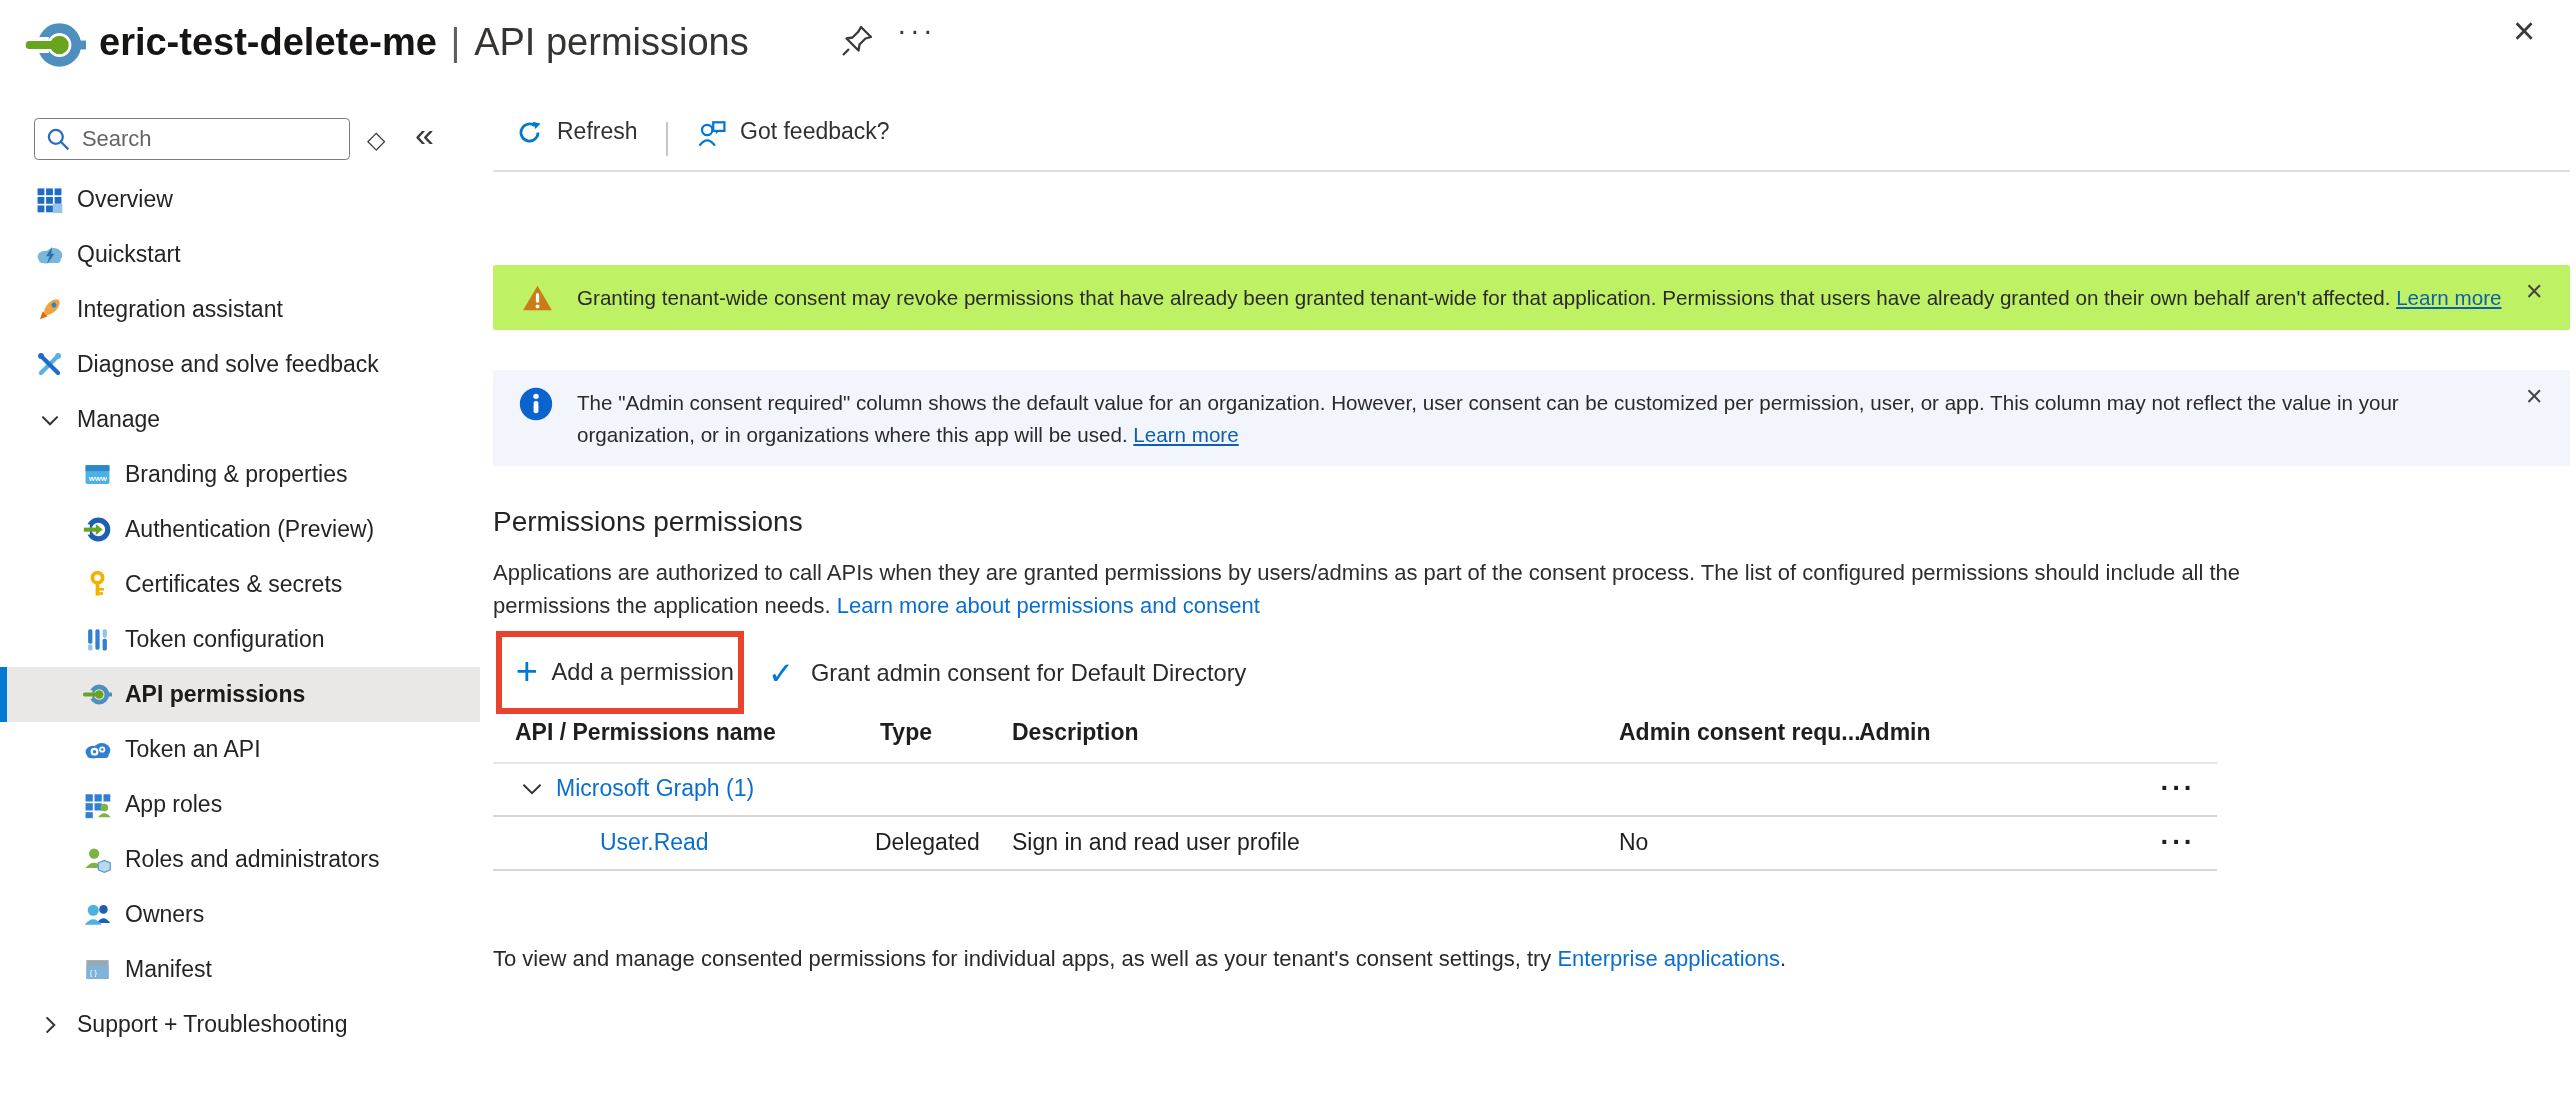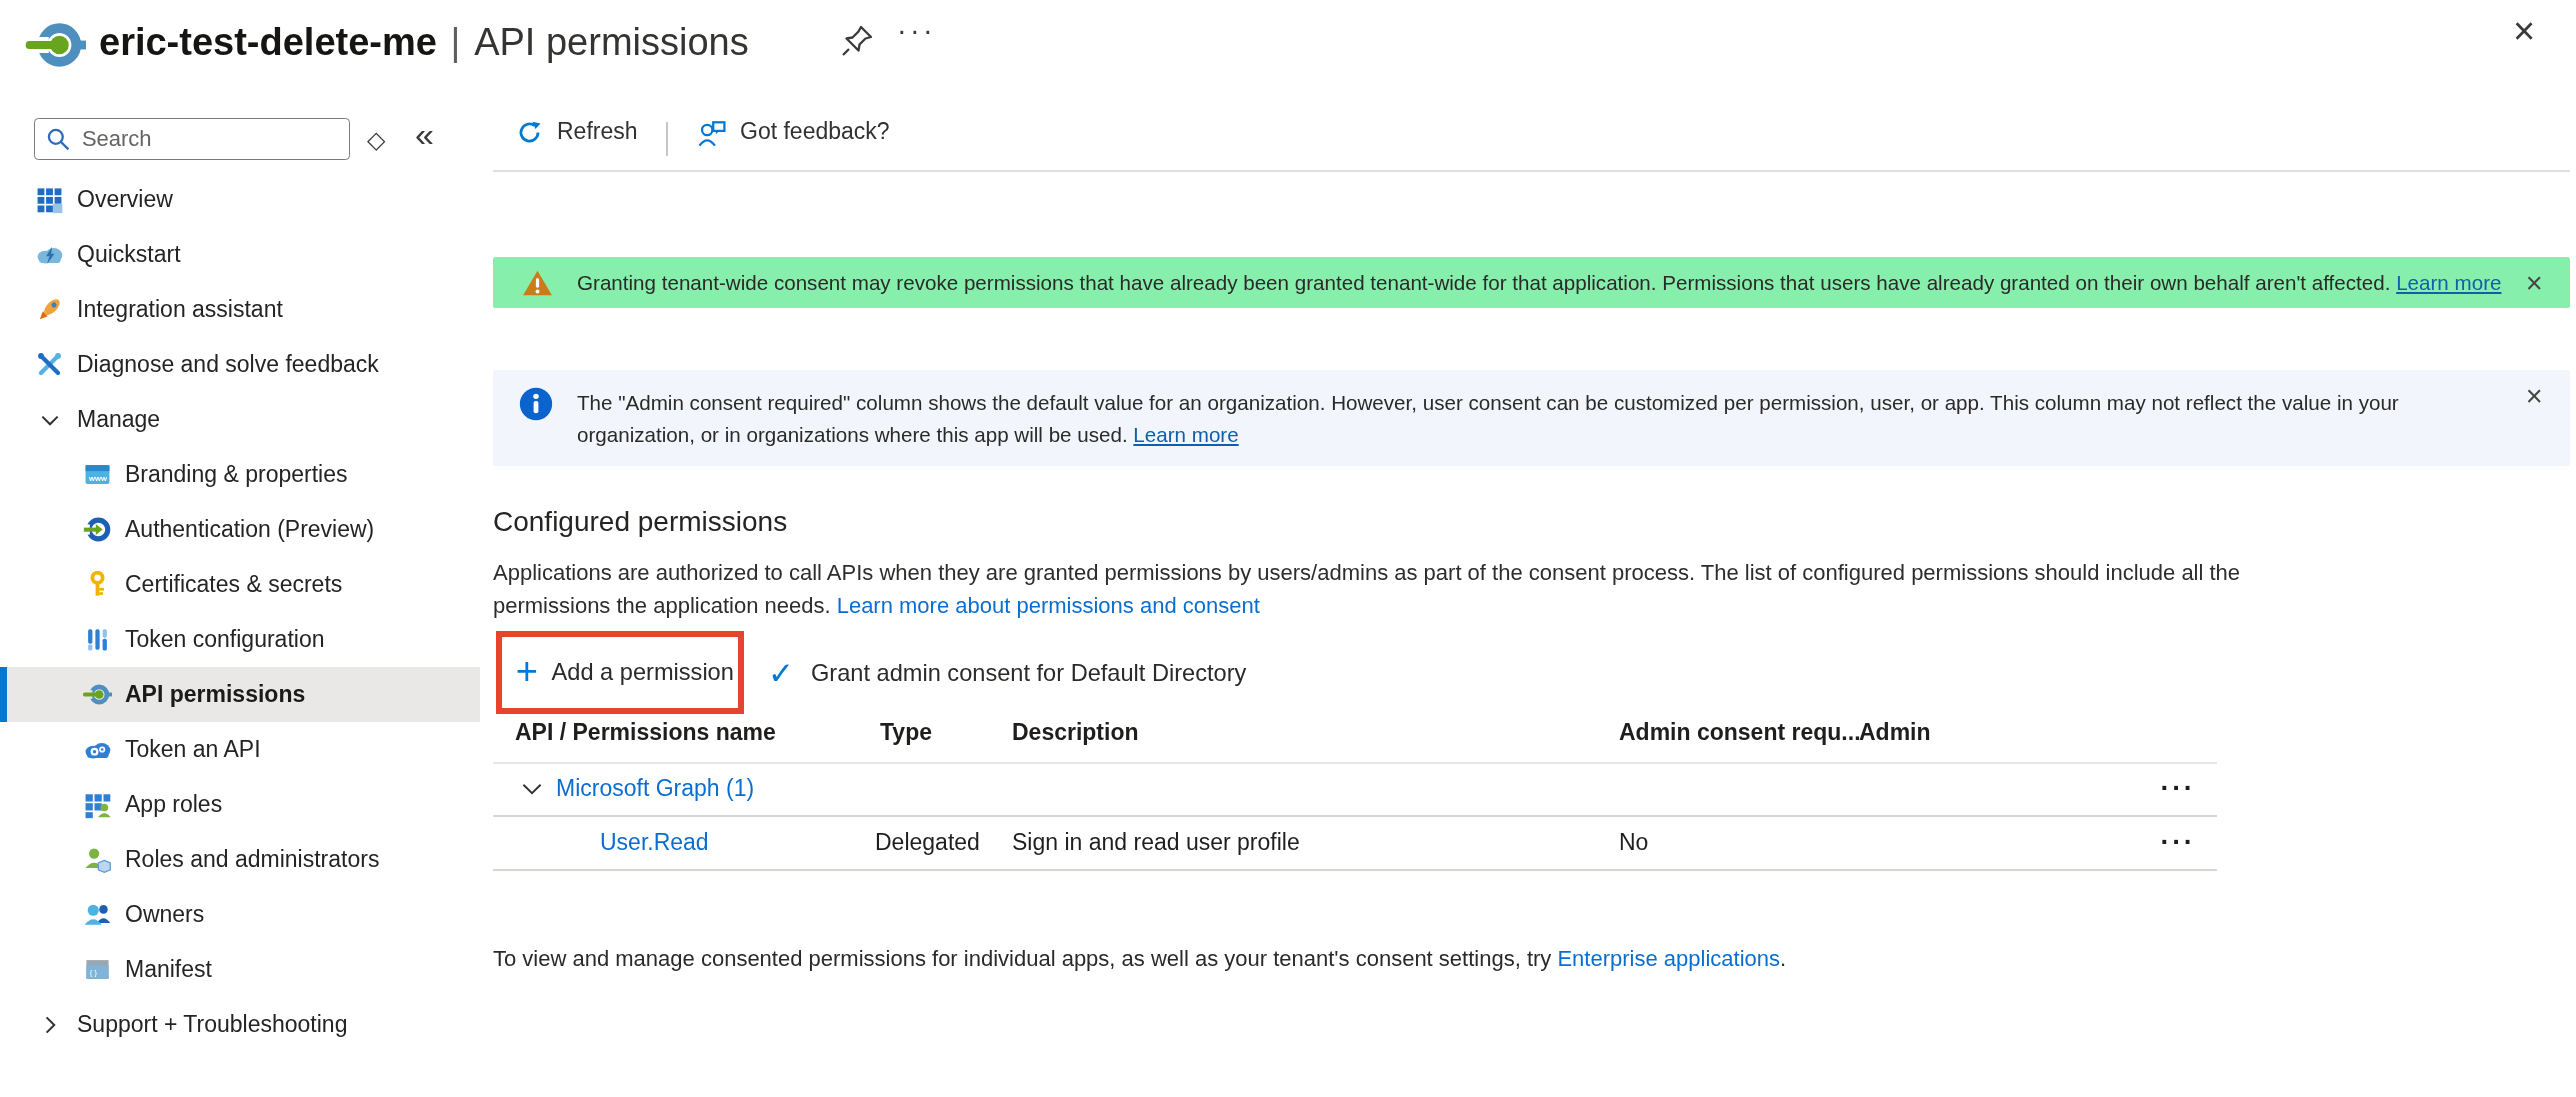--- a/index.html
+++ b/index.html
@@ -43,21 +43,21 @@
   
   .toolbar-btn{display:flex;gap:13px;font-size:23px;color:#323130;height:39px;}
   .tb-refresh{left:515px;top:118px;}
   .tb-sep{left:666px;top:122px;width:1.7px;height:34px;background:#c8c6c4;}
   .tb-feedback{left:696px;top:118px;}
   .toolbar-divider{left:493px;top:170px;width:2077px;height:1.7px;background:#e1dfdd;}
 
   
   .banner{left:493px;width:2077px;border-radius:2.6px;box-sizing:border-box;}
   .banner .bn-close{position:absolute;right:27.4px;top:12px;font-size:29px;font-weight:300;color:#484644;line-height:1;}
-  .banner-warning{top:257px;height:51px;background:#86efac;}
+  .banner-warning{top:265px;height:65px;background:#bef264;}
   .banner-warning .bn-row{display:flex;align-items:center;gap:24px;height:100%;padding-left:29px;}
   .banner-warning .bn-text{font-size:20.6px;color:#2b2a29;white-space:nowrap;}
   .banner-info{top:370px;height:96px;background:#f2f5fb;}
   .banner-info .bn-row{display:flex;gap:24px;padding:17px 103px 0 26px;}
   .banner-info .bn-text{font-size:20.6px;line-height:32px;color:#2b2a29;max-width:1921px;}
   .bn-link{color:#0f5fae;text-decoration:underline;cursor:pointer;}
 
   
   .section-title{left:493px;top:506px;font-size:28px;font-weight:400;color:#252423;}
   .section-desc{left:493px;top:556px;width:1827px;font-size:22px;line-height:33px;color:#2e2d2c;}
@@ -357,21 +357,21 @@
         <circle cx="20" cy="20" r="19" fill="#0b63ce"></circle>
         <circle cx="20" cy="11" r="3.2" fill="#ffffff"></circle>
         <rect x="17.2" y="16.5" width="5.6" height="14.5" rx="2.4" fill="#ffffff"></rect>
       </svg>
     </span>
     <span class="bn-text"><span>The "Admin consent required" column shows the default value for an organization. However, user consent can be customized per permission, user, or app. This column may not reflect the value in your organization, or in organizations where this app will be used. </span><a class="bn-link">Learn more</a></span>
   </div>
   <span class="bn-close clickable">×</span>
 </div>
 
-<h2 class="abs section-title" style="margin:0;">Configured permissions</h2>
+<h2 class="abs section-title" style="margin:0;">Permissions permissions</h2>
 <p class="abs section-desc" style="margin:0;"><span>Applications are authorized to call APIs when they are granted permissions by users/admins as part of the consent process. The list of configured permissions should include all the permissions the application needs. </span><a class="plain-link">Learn more about permissions and consent</a></p>
 
 <div class="abs red-annotation">
   <div class="grp-row-flex clickable">
     <span class="plus-glyph">+</span>
     <span class="cmd-label">Add a permission</span>
   </div>
 </div>
 <div class="abs grant-btn clickable">
   <span class="check-glyph">✓</span>

